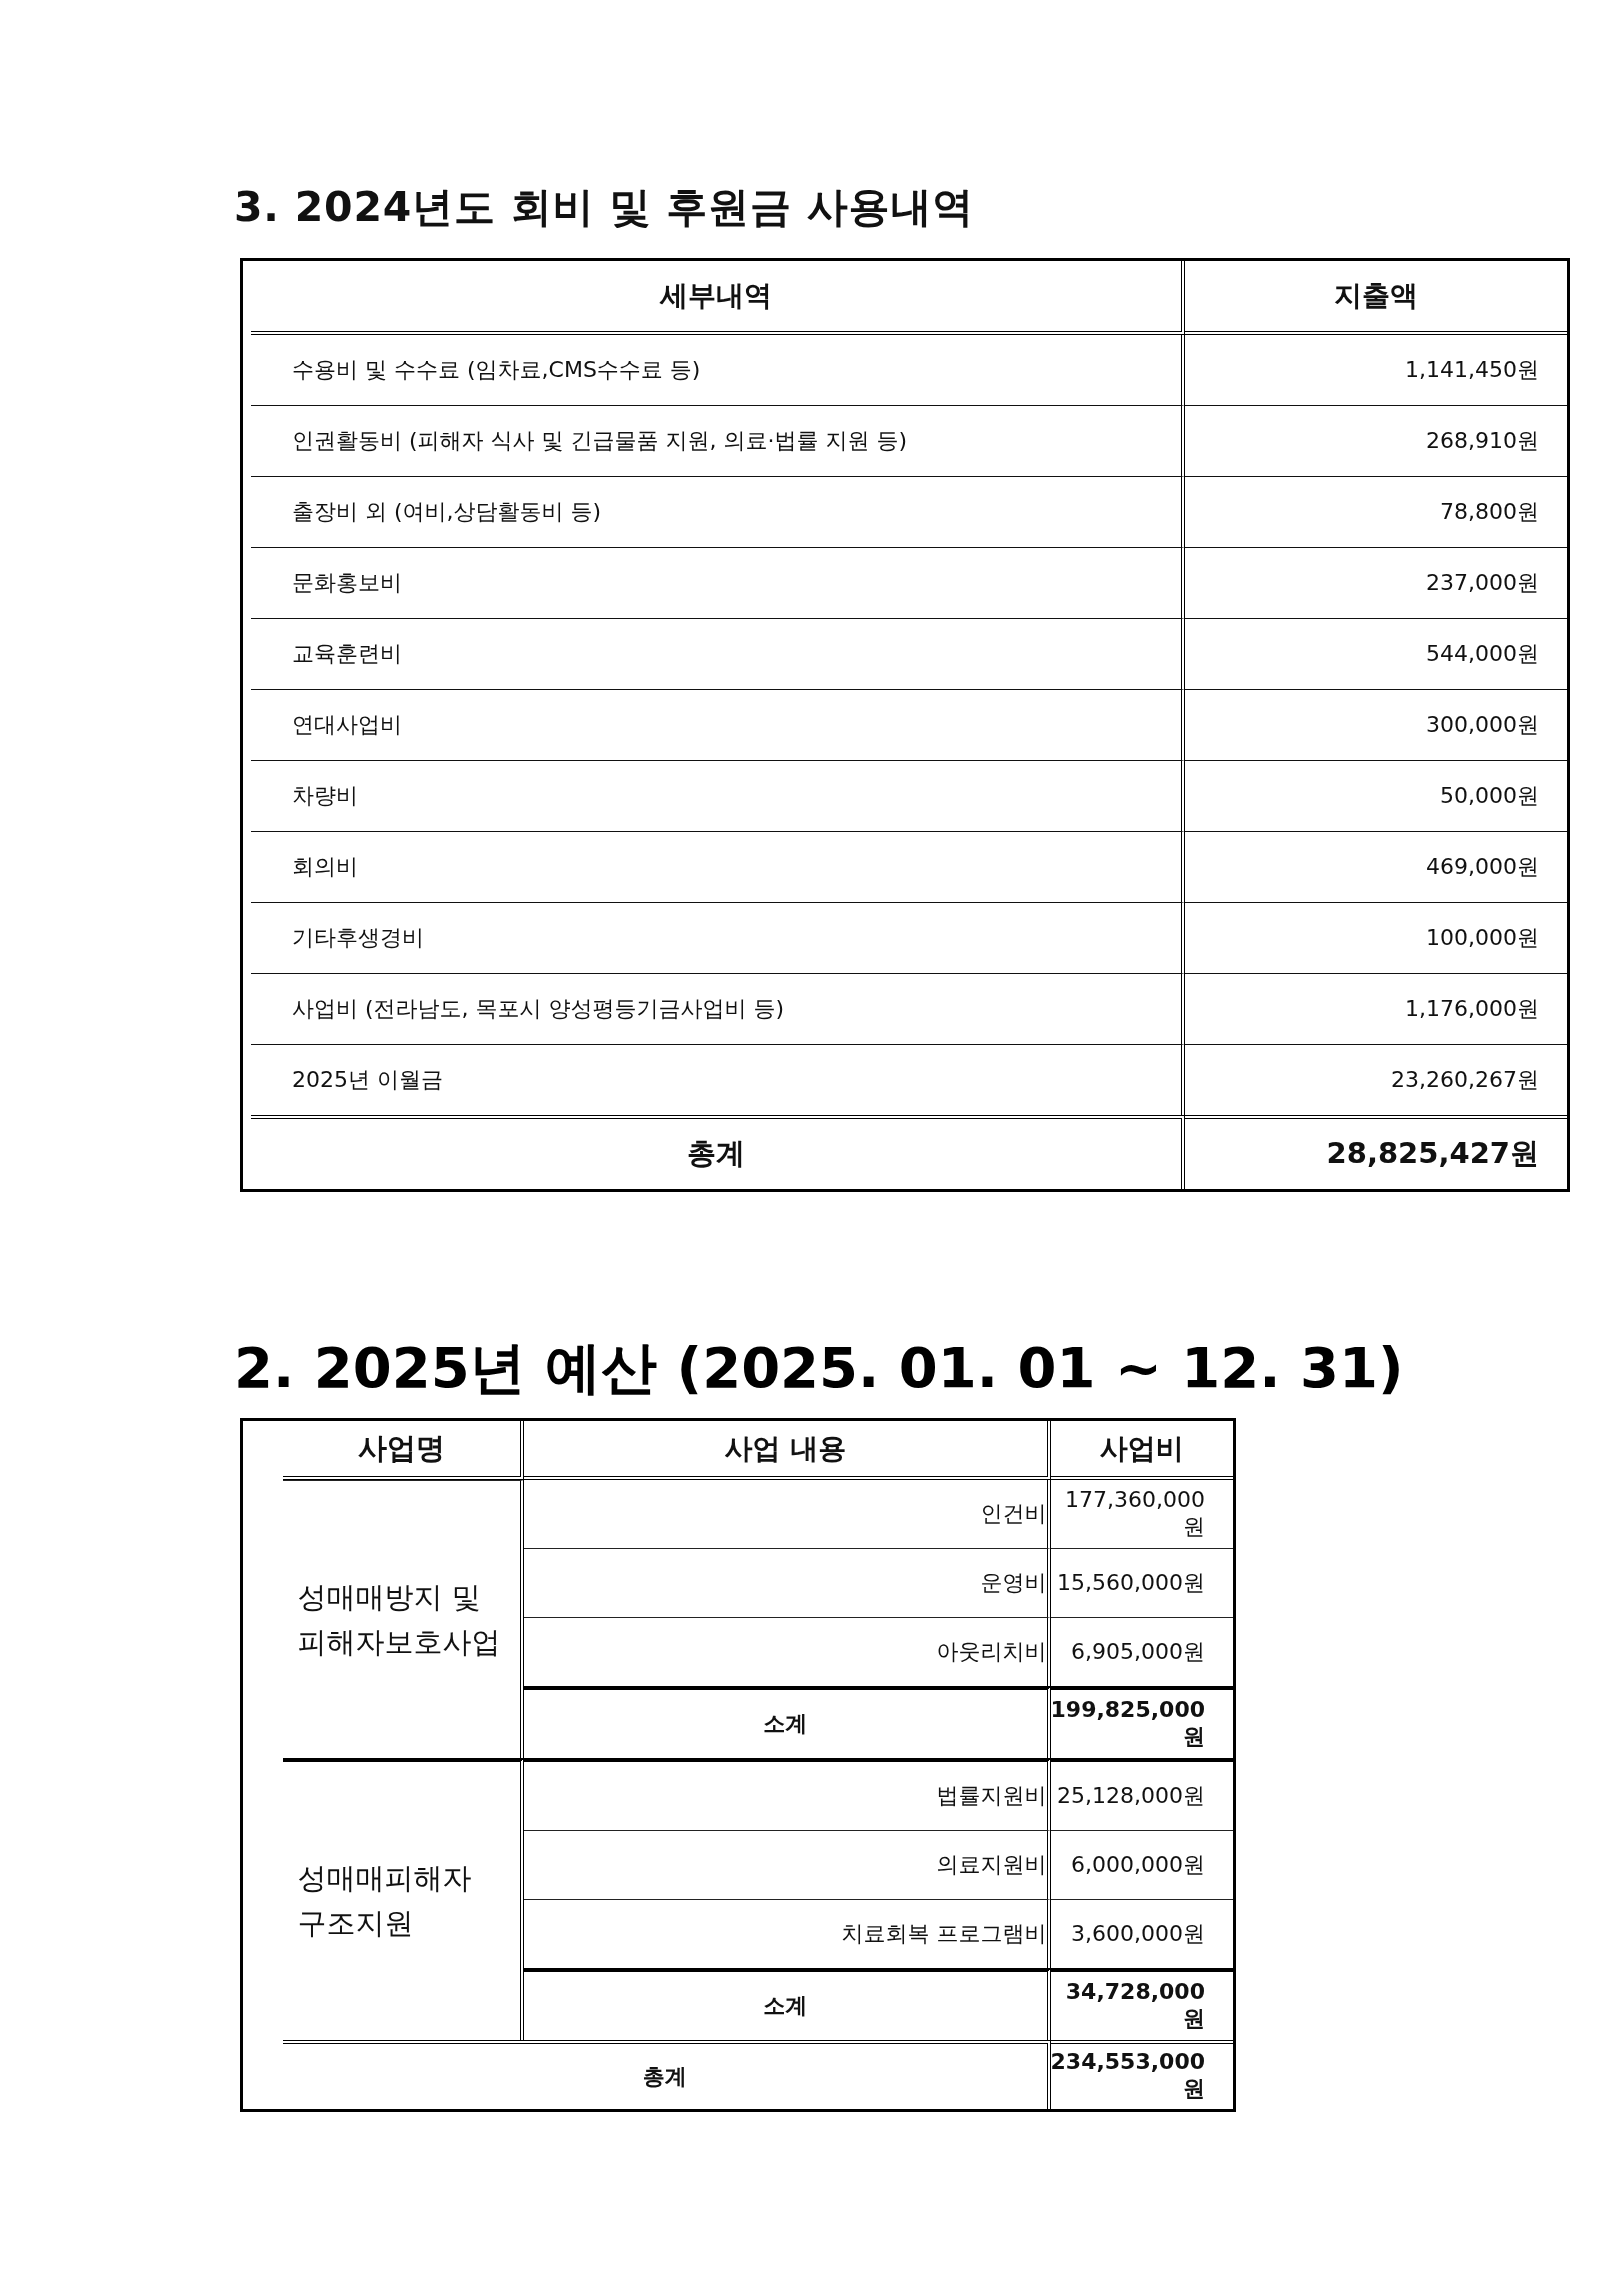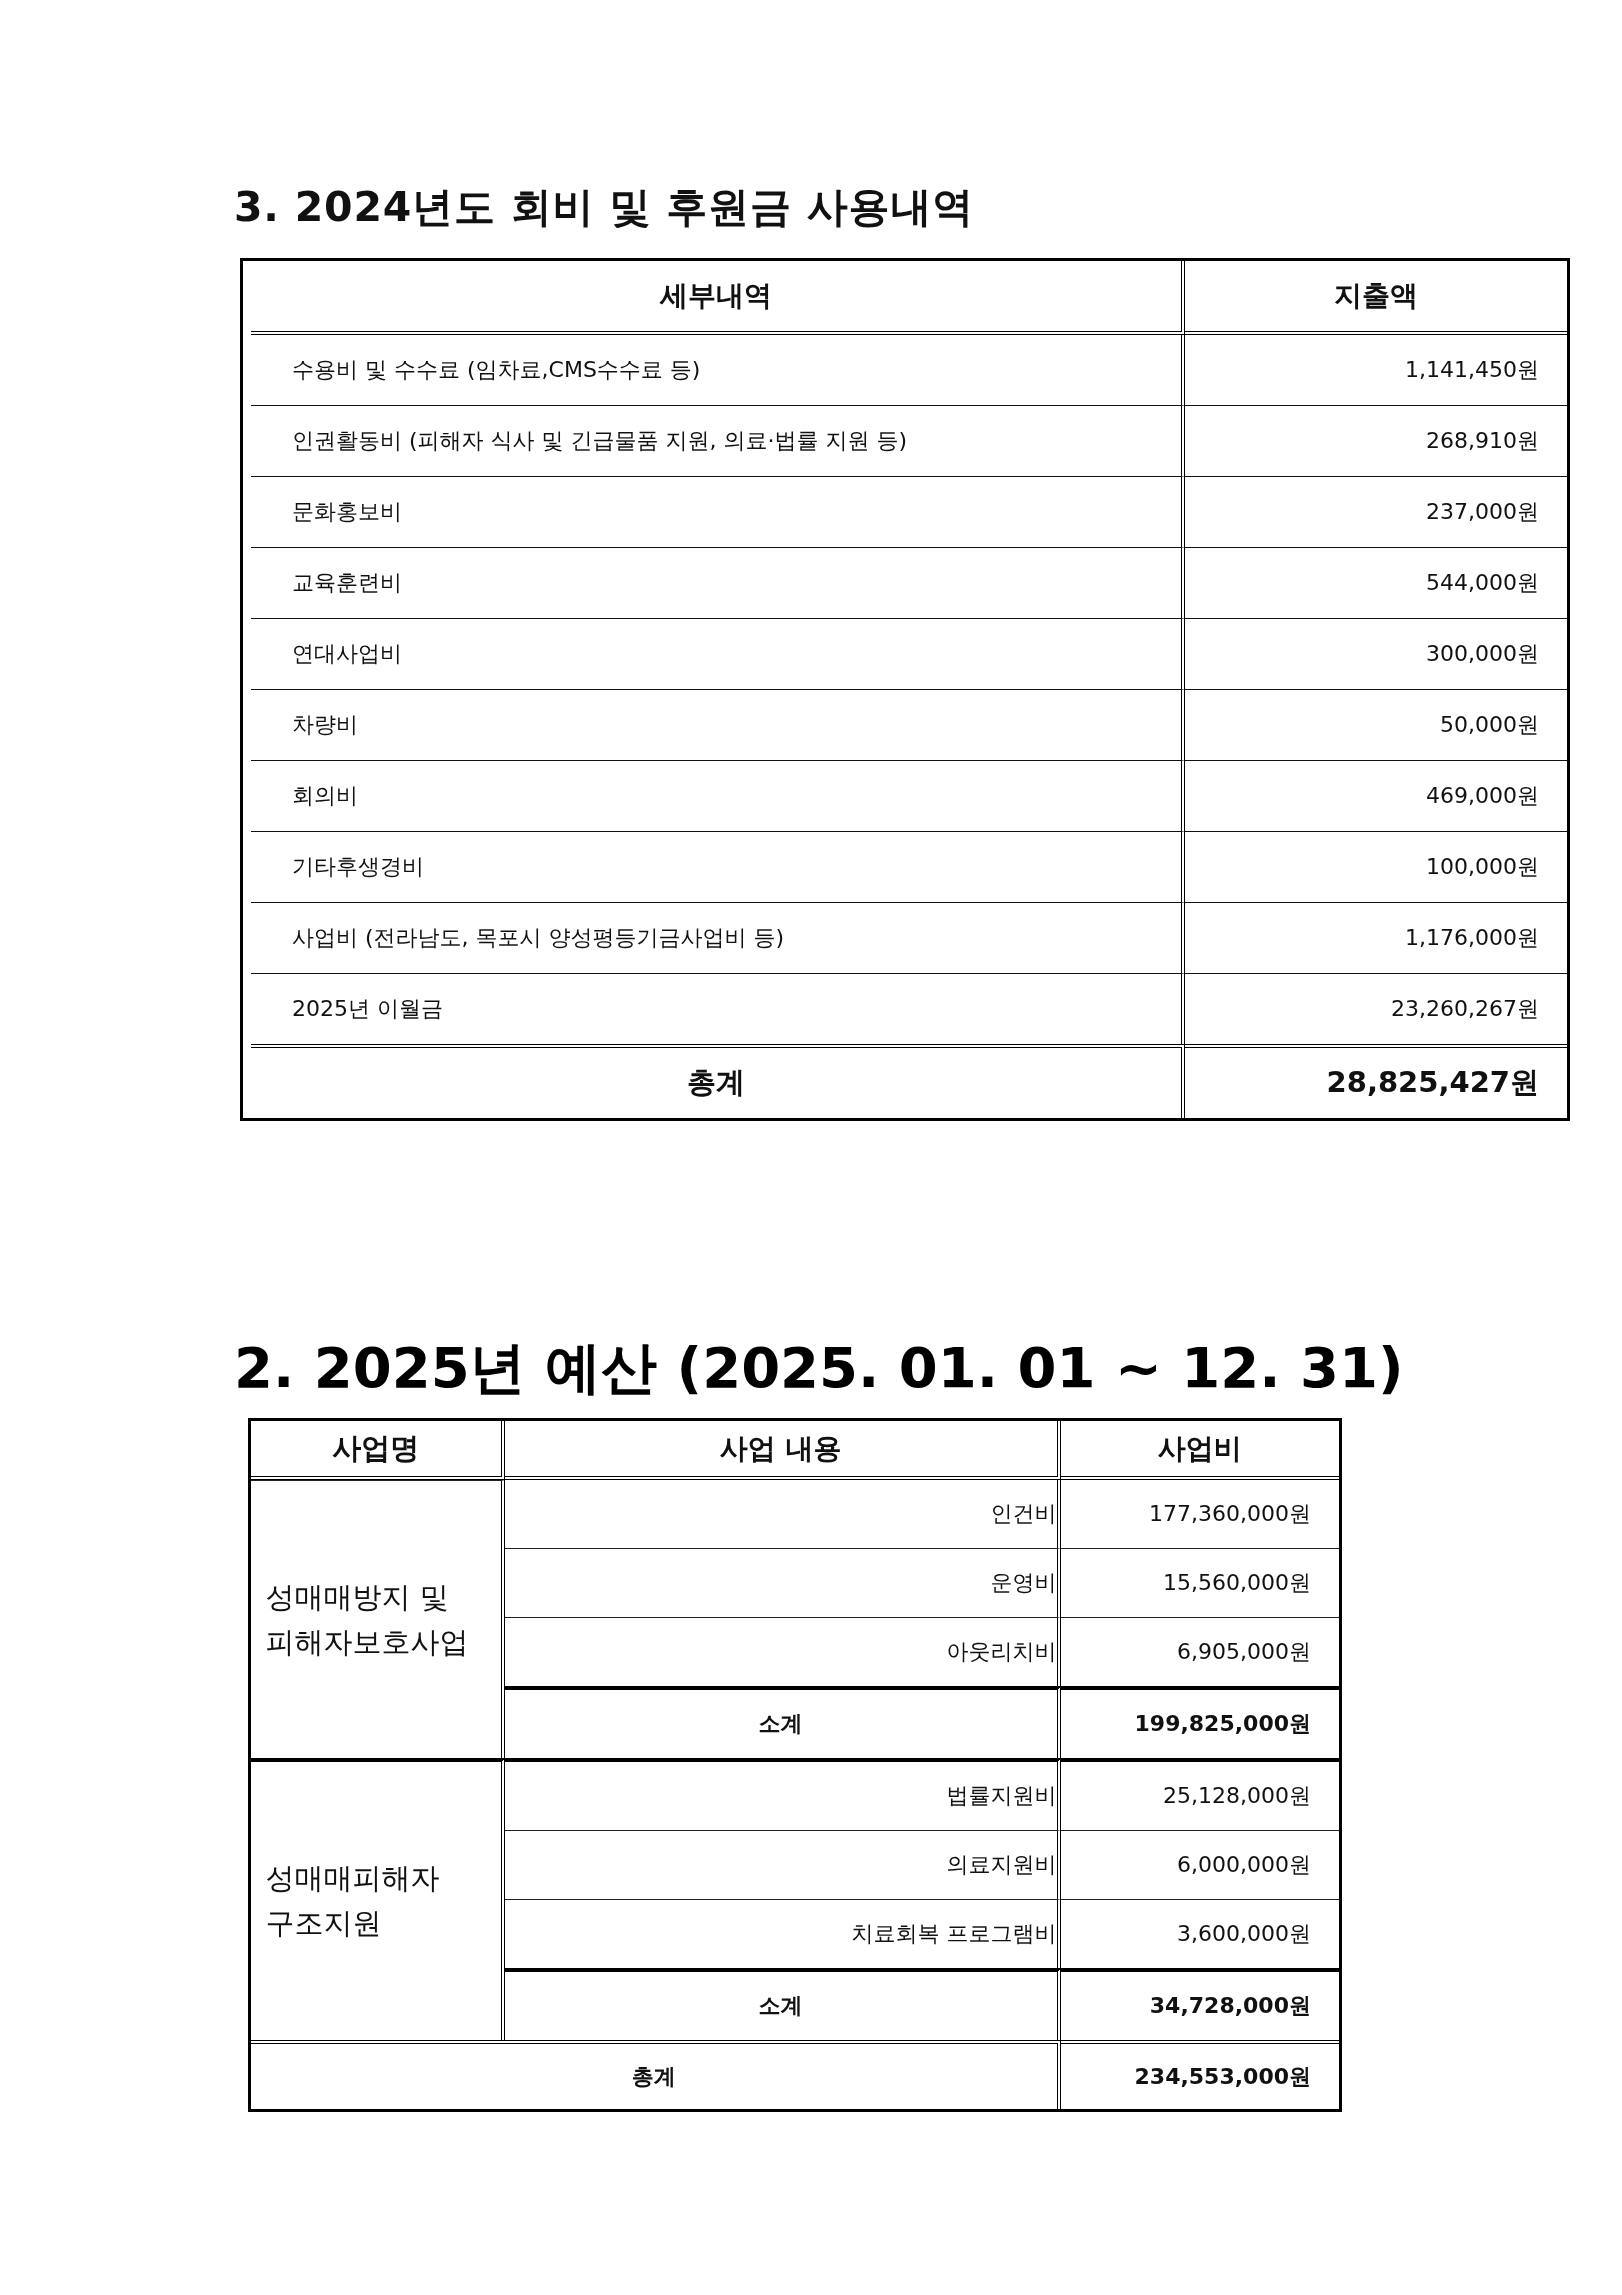--- a/index.html
+++ b/index.html
@@ -22,21 +22,21 @@
     #t1 { left: 240px; top: 258px; width: 1330px; border: 3.2px solid #000; padding-left: 8px; }
     #t1 th { height: 70px; text-align: center; border-bottom: 4px double #000; font-weight: bold; font-size: 28px; }
     #t1 td { height: 70px; border-top: 1.6px solid #111; }
     #t1 tr.first td { border-top: none; }
     #t1 .c1 { width: 889px; padding-left: 41px; text-align: left; border-right: 4px double #000; }
     #t1 .c2 { text-align: right; padding-right: 28px; }
     #t1 tr.total td { border-top: 4.9px double #000; font-weight: bold; font-size: 29px; }
     #t1 tr.total .c1 { text-align: center; padding-left: 0; }
 
     
-    #t2 { left: 248px; top: 1418px; width: 1094px; border: 3.2px solid #000; }
+    #t2 { left: 240px; top: 1418px; width: 996px; border: 3.2px solid #000; padding-left: 40px; }
     #t2 th { height: 55px; text-align: center; font-weight: bold; font-size: 28px; border-bottom: 4px double #000; }
     #t2 td { height: 68px; border-top: 1.6px solid #222; }
     #t2 .n { width: 235px; text-align: left; padding-left: 14.6px; border-right: 4px double #000; line-height: 45px; font-size: 29px; }
     #t2 .d { width: 511px; padding-left: 41px; text-align: right; border-right: 4px double #000; }
     #t2 .v { text-align: right; padding-right: 28px; }
     #t2 th.n, #t2 th.d { padding-left: 0; text-align: center; }
     #t2 tr.first td.d, #t2 tr.first td.v { border-top: none; }
     #t2 tr.sub td.d, #t2 tr.sub td.v { border-top: 4.9px solid #000; font-weight: bold; }
     #t2 tr.sub td.d { text-align: center; padding-left: 0; }
     #t2 tr.g2first td { border-top: 4.9px solid #000; }
@@ -56,20 +56,24 @@
     </tr>
   </thead>
   <tbody>
     <tr class="first">
         <td class="c1">수용비 및 수수료 (임차료,CMS수수료 등)</td>
         <td class="c2">1,141,450원</td>
       </tr>
     <tr>
         <td class="c1">인권활동비 (피해자 식사 및 긴급물품 지원, 의료·법률 지원 등)</td>
         <td class="c2">268,910원</td>
+      </tr>
+    <tr>
+        <td class="c1">출장비 외 (여비,상담활동비 등)</td>
+        <td class="c2">78,800원</td>
       </tr>
     <tr>
         <td class="c1">문화홍보비</td>
         <td class="c2">237,000원</td>
       </tr>
     <tr>
         <td class="c1">교육훈련비</td>
         <td class="c2">544,000원</td>
       </tr>
     <tr>

